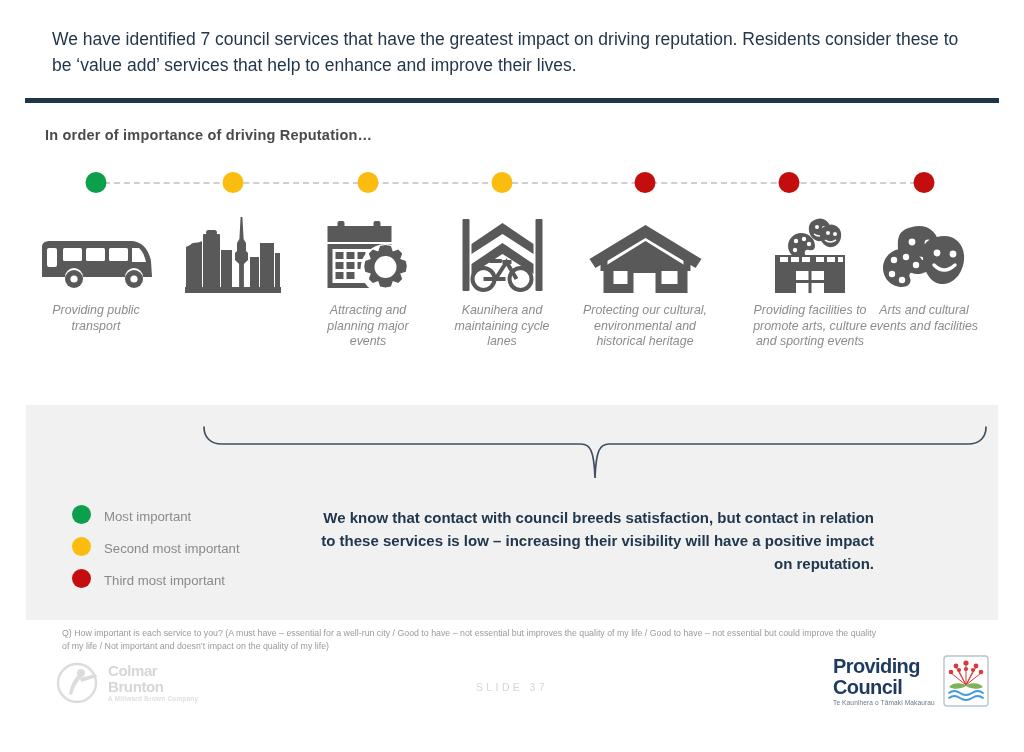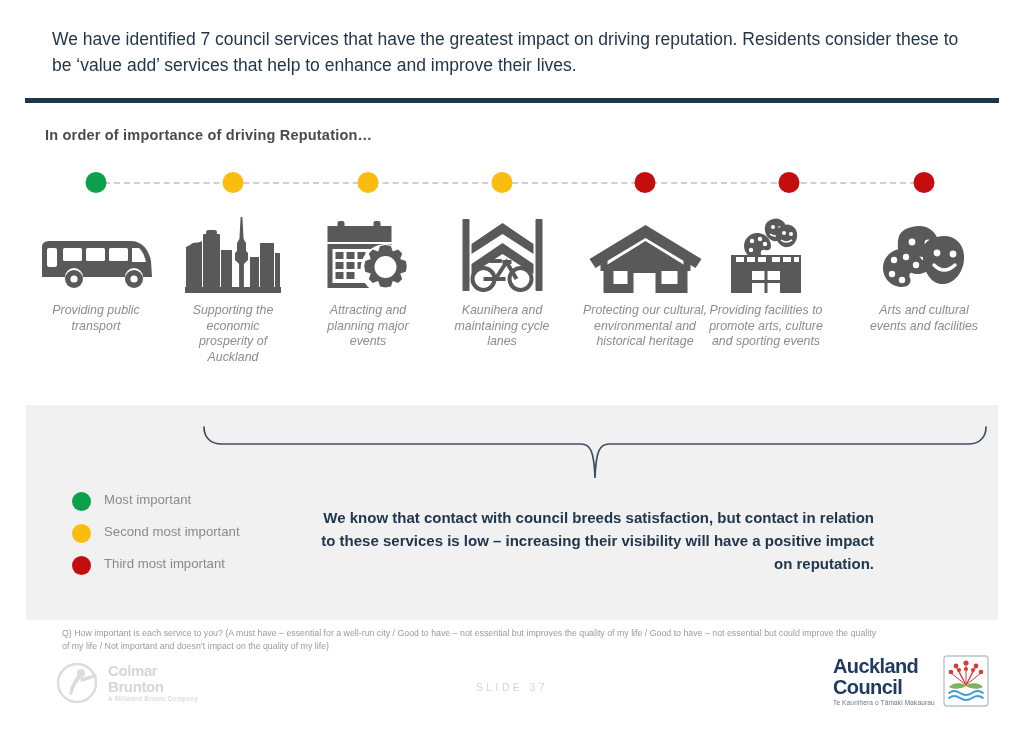--- a/index.html
+++ b/index.html
@@ -94,21 +94,21 @@
     width: 790px; height: 55px;
   }
 
   
   .legend {
     position: absolute;
     left: 72px; top: 492px;
   }
   .legend-row {
     display: flex;
-    align-items: flex-start;
+    align-items: flex-end;
     height: 32px;
   }
   .legend-dot {
     width: 19px; height: 19px;
     border-radius: 50%;
     flex: 0 0 auto;
   }
   .legend-text {
     margin-left: 13px;
     font-size: 13.2px;
@@ -241,21 +241,20 @@
       <path d="M1 30 L1 76 L17 76 L17 24 C13 27 9 24 5 28 Z"></path>
       <rect x="18" y="17" width="17" height="59" rx="1"></rect>
       <rect x="21" y="13" width="11" height="5" rx="2.5"></rect>
       <rect x="36" y="33" width="11" height="43"></rect>
       <rect x="65" y="40" width="9" height="36"></rect>
       <path d="M75 26 L89 26 L89 76 L75 76 Z"></path>
       <rect x="90" y="36" width="5" height="40"></rect>
       <rect x="0" y="70" width="96" height="6"></rect>
     </svg>
       </div>
-      <div class="col-label">Supporting the economic prosperity of Auckland</div>
     </div>
     <div class="col" style="left: 368px; width: 105px;">
       <div class="icon-box">
         <svg width="86" height="76" viewBox="0 0 86 76" fill="#595959">
       <rect x="12" y="4" width="7" height="12" rx="2"></rect>
       <rect x="48" y="4" width="7" height="12" rx="2"></rect>
       <path d="M2 9 L66 9 L66 25 L2 25 Z"></path>
       <path d="M2 27 L66 27 L66 71 L2 71 Z"></path>
       <rect x="7" y="32" width="54" height="34" fill="#fff"></rect>
       <g fill="#595959">
@@ -302,21 +301,21 @@
       <rect x="13" y="30" width="7" height="18" transform="rotate(0)"></rect>
       <rect x="96" y="30" width="7" height="18"></rect>
       <path d="M58 18 L100 44 L100 70 L16 70 L16 44 Z"></path>
       <rect x="46" y="50" width="22" height="20" fill="#fff"></rect>
       <rect x="74" y="48" width="16" height="13" fill="#fff"></rect>
       <rect x="26" y="48" width="14" height="13" fill="#fff"></rect>
     </svg>
       </div>
       <div class="col-label">Protecting our cultural, environmental and historical heritage</div>
     </div>
-    <div class="col" style="left: 766px; width: 120px; text-align: center;">
+    <div class="col" style="left: 810px; width: 120px; text-align: center;">
       <div class="icon-box">
         <svg width="78" height="78" viewBox="0 0 78 78" fill="#595959">
       <g>
         <path d="M46 4 C52 2 58 6 59 12 C60 19 56 25 50 26 C44 27 39 22 38 16 C37 9 40 6 46 4 Z"></path>
         <circle cx="46" cy="12" r="2" fill="#fff"></circle>
             <circle cx="53" cy="13" r="2" fill="#fff"></circle>
         <path d="M43 19 Q48 23 54 19" stroke="#fff" stroke-width="1.6" fill="none"></path>
         <path d="M57 10 C63 8 69 12 70 18 C71 25 67 31 61 32 C55 33 50 28 49 22 C48 15 51 12 57 10 Z"></path>
         <circle cx="57" cy="18" r="2" fill="#fff"></circle>
             <circle cx="64" cy="19" r="2" fill="#fff"></circle>
@@ -407,21 +406,21 @@
   </svg>
   <div class="logo-cb-text">
     <span class="cb-line1">Colmar</span>
     <span class="cb-line2">Brunton</span>
     <span class="cb-sub">A Millward Brown Company</span>
   </div>
 </div>
 
 <div class="logo-ac">
   <div class="ac-text">
-    <span class="ac-line">Auckland</span>
+    <span class="ac-line">Providing</span>
     <span class="ac-line ac-line2">Council</span>
     <span class="ac-sub">Te Kaunihera o Tāmaki Makaurau</span>
   </div>
   <svg class="ac-crest" width="46" height="52" viewBox="0 0 46 52">
     <rect x="1" y="1" width="44" height="50" rx="3" fill="#ffffff" stroke="#b9c3cd" stroke-width="1.4"></rect>
     <g fill="#d93a3a">
       <circle cx="23" cy="8" r="2.6"></circle>
       <circle cx="13" cy="11" r="2.4"></circle>
         <circle cx="33" cy="11" r="2.4"></circle>
       <circle cx="8" cy="17" r="2.3"></circle>

